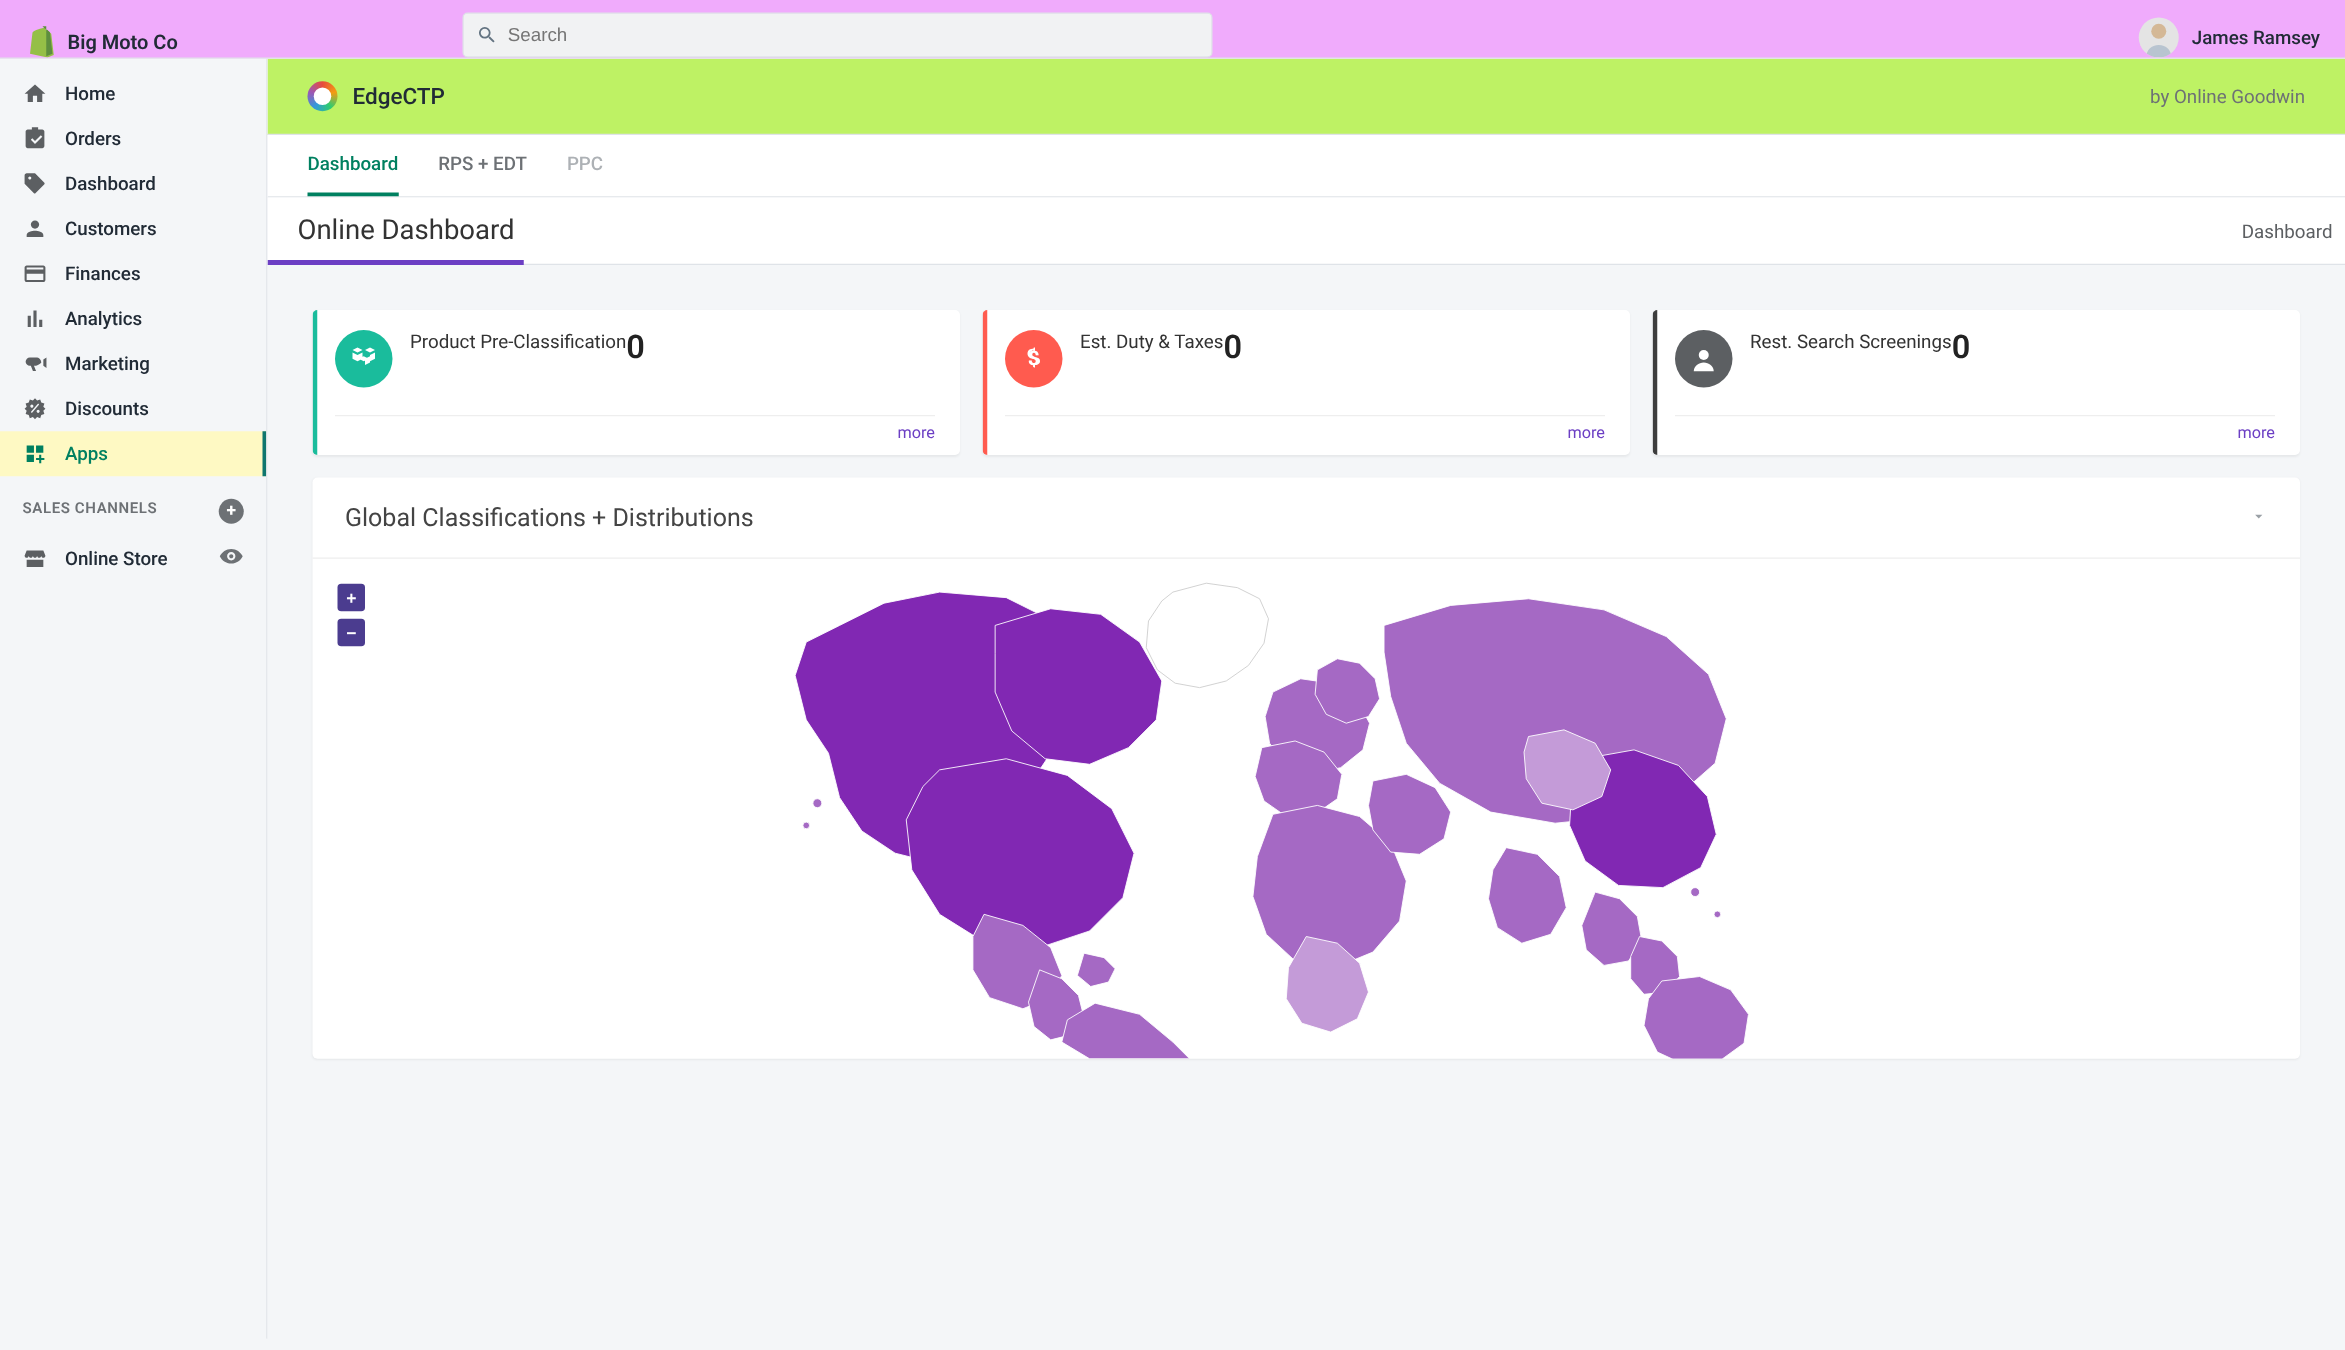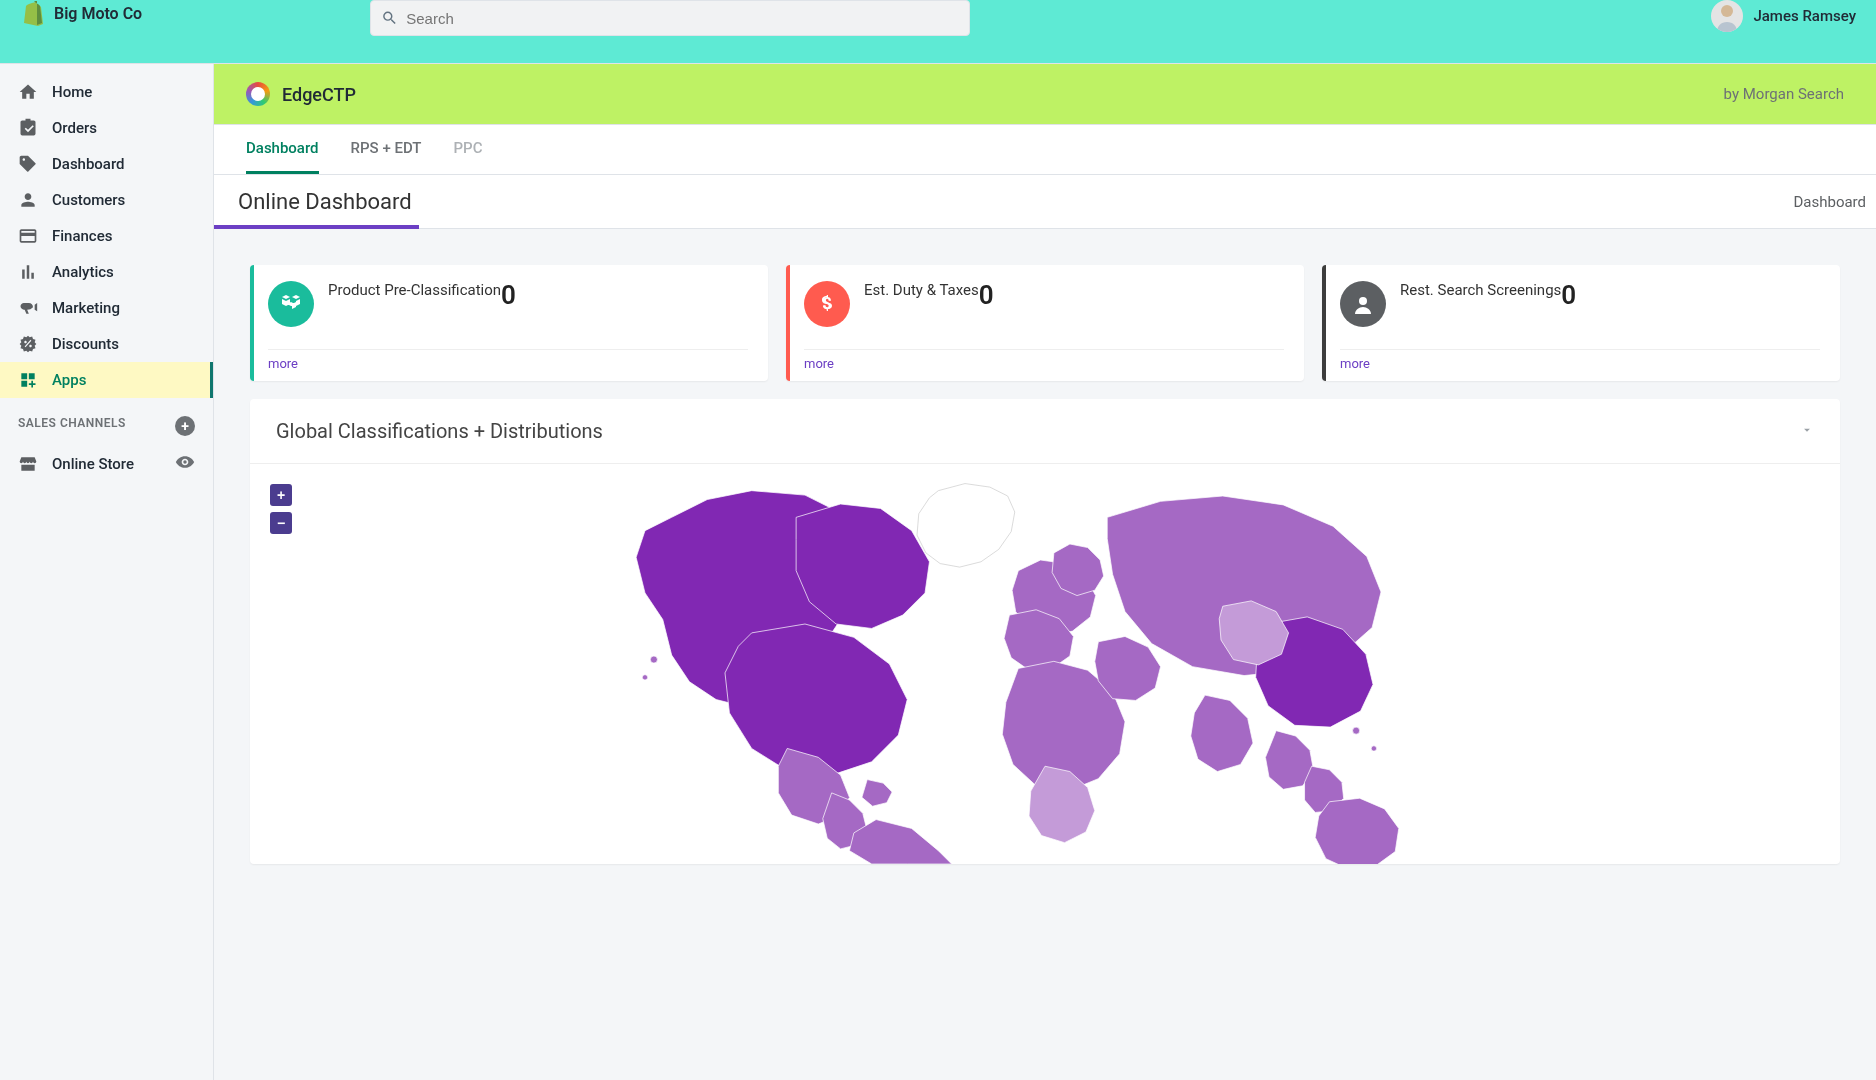--- a/index.html
+++ b/index.html
@@ -1,19 +1,19 @@
 <!DOCTYPE html>
 <html><head>
 <meta charset="utf-8">
 <style>
 * { box-sizing: border-box; margin: 0; padding: 0; }
 body { font-family: -apple-system, BlinkMacSystemFont, "Segoe UI", Roboto, Helvetica, Arial, sans-serif; background: #f4f6f8; color: #212b36; }
 
 
-.header { display: flex; align-items: flex-start; height: 64px; background: #5eead4; border-bottom: 1px solid #dfe3e8; padding: 0 20px; }
+.header { display: flex; align-items: flex-end; height: 47px; background: #f0abfc; border-bottom: 1px solid #dfe3e8; padding: 0 20px; }
 .brand { display: flex; align-items: center; gap: 10px; width: 350px; }
 .brand-logo { width: 24px; height: 26px; }
 .brand-name { font-size: 16px; font-weight: 600; color: #212b36; }
 .search-wrap { flex: 0 0 600px; }
 .search-box { display: flex; align-items: center; background: #f1f2f3; border: 1px solid #dfe3e8; border-radius: 4px; height: 36px; padding: 0 10px; }
 .search-box svg { fill: #637381; width: 18px; height: 18px; margin-right: 8px; }
 .search-box input { border: none; background: transparent; font-size: 15px; color: #637381; outline: none; width: 100%; }
 .header-spacer { flex: 1; }
 .user { display: flex; align-items: center; gap: 10px; }
 .avatar { width: 32px; height: 32px; border-radius: 50%; background: #e4e4e4; display:flex; align-items:center; justify-content:center; overflow:hidden;}
@@ -57,21 +57,21 @@
 .card-top { display: flex; gap: 14px; align-items: flex-start; }
 .card-icon { width: 46px; height: 46px; border-radius: 50%; display: flex; align-items: center; justify-content: center; flex-shrink:0; }
 .card-icon.teal { background: #1abc9c; }
 .card-icon.red { background: #ff5b4f; }
 .card-icon.dark { background: #5c5f62; }
 .card-icon svg { fill: #fff; width: 24px; height: 24px; }
 .card-text { display: flex; flex-direction: row; }
 .card-title { font-size: 15px; color: #333; }
 .card-value { font-size: 26px; font-weight: 600; color: #222; line-height: 1.1; }
 .card-divider { border:none; border-top:1px solid #eee; margin-top: 22px; }
-.card-more { font-size: 13px; color: #6c3fc4; padding-top: 6px; cursor: pointer; }
+.card-more { text-align: right; font-size: 13px; color: #6c3fc4; padding-top: 6px; cursor: pointer; }
 
 .map-panel { margin: 0 36px 36px 36px; background: #fff; border-radius: 4px; box-shadow: 0 1px 2px rgba(0,0,0,0.06); }
 .map-header { display: flex; align-items: center; justify-content: space-between; padding: 20px 26px; border-bottom: 1px solid #eee; }
 .map-title { font-size: 20px; font-weight: 400; color: #444; }
 .map-collapse { color: #9aa0a6; cursor: pointer; }
 .map-body { position: relative; height: 400px; overflow: hidden; }
 .map-zoom { position: absolute; top: 20px; left: 20px; display: flex; flex-direction: column; gap: 6px; z-index: 2; }
 .map-zoom button { width: 22px; height: 22px; background: #4b3c8f; color: #fff; border: none; border-radius: 3px; font-size: 14px; font-weight: bold; cursor: pointer; }
 .world-map { width: 100%; height: 100%; }
 .world-map .land { fill: #a569c4; stroke: #fff; stroke-width: 0.8; }
@@ -187,21 +187,21 @@
     </div>
   </div>
 
   <div class="main">
     <div class="app-header">
       <div class="app-title">
         <div class="app-logo"></div>
         <span class="app-name">EdgeCTP</span>
       </div>
       <div class="app-author">
-        <span>by </span><span>Morgan Search</span>
+        <span>by </span><span>Online Goodwin</span>
       </div>
     </div>
 
     <div class="tabs">
       <div class="tab active">Dashboard</div>
       <div class="tab">RPS + EDT</div>
       <div class="tab muted">PPC</div>
     </div>
 
     <div class="subheader-row">

